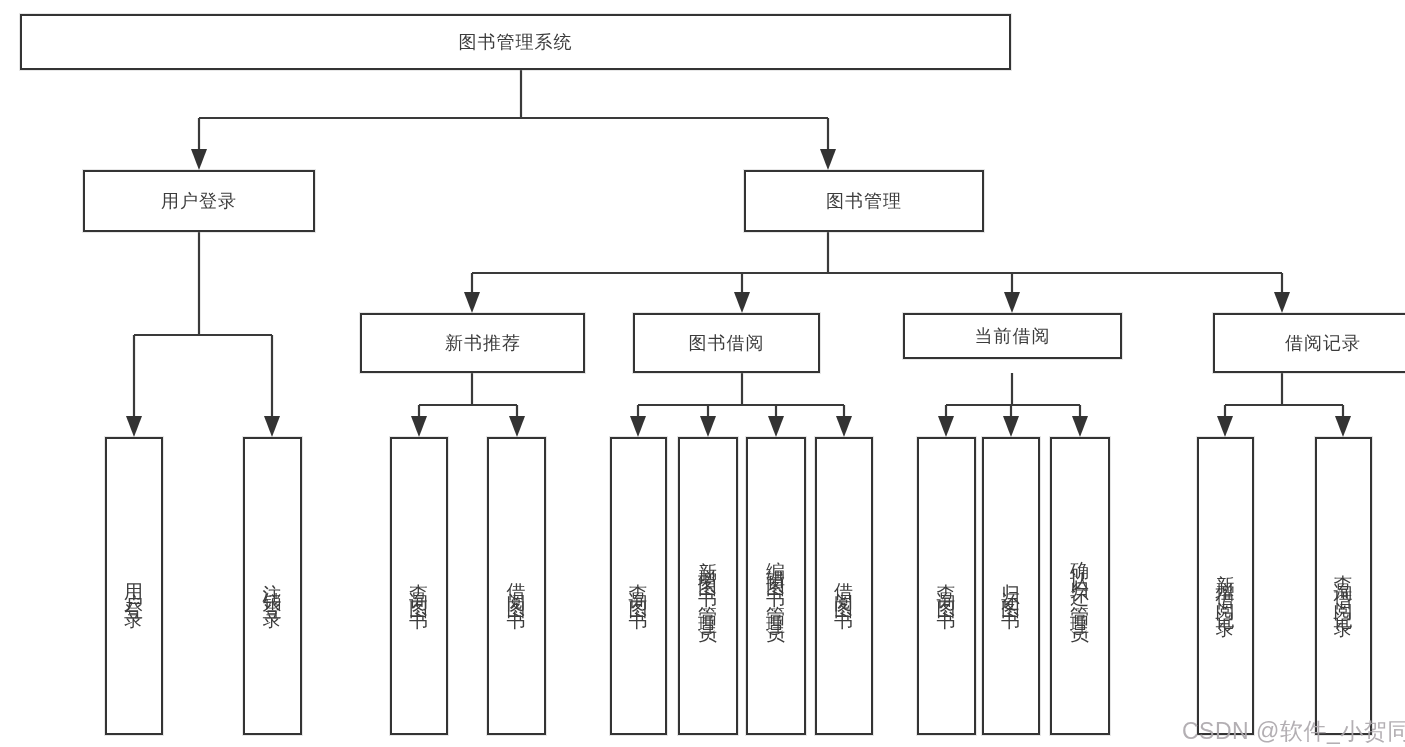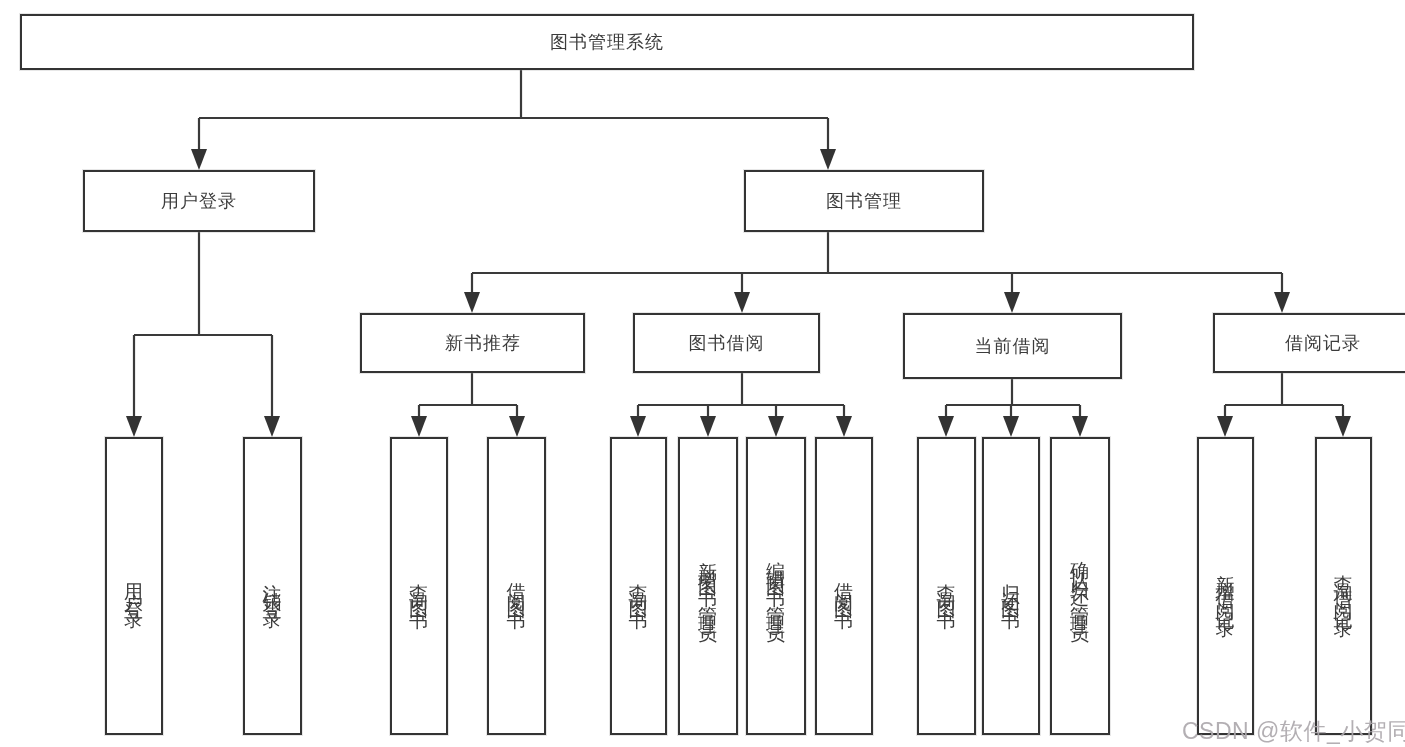--- a/index.html
+++ b/index.html
@@ -80,38 +80,38 @@
       <polygon points="768,416 784,416 776,437"></polygon>
       <polygon points="836,416 852,416 844,437"></polygon>
       <polygon points="938,416 954,416 946,437"></polygon>
       <polygon points="1003,416 1019,416 1011,437"></polygon>
       <polygon points="1072,416 1088,416 1080,437"></polygon>
       <polygon points="1217,416 1233,416 1225,437"></polygon>
       <polygon points="1335,416 1351,416 1343,437"></polygon>
     </g>
   </svg>
 
-  <div class="node h" style="left:20px; top:14px; width:1174px; height:56px;">
+  <div class="node h" style="left:20px; top:14px; width:991px; height:56px;">
     <span>图书管理系统</span>
   </div>
 
   <div class="node h" style="left:83px; top:170px; width:232px; height:62px;">
     <span>用户登录</span>
   </div>
   <div class="node h" style="left:708px; top:170px; width:240px; height:62px;margin-left:36px;">
     <span>图书管理</span>
   </div>
 
   <div class="node h" style="left:360px; top:313px; width:225px; height:60px;padding-left:21px;">
     <span>新书推荐</span>
   </div>
   <div class="node h" style="left:633px; top:313px; width:187px; height:60px;">
     <span>图书借阅</span>
   </div>
-  <div class="node h" style="left:903px; top:313px; width:219px; height:66px;">
+  <div class="node h" style="left:903px; top:313px; width:219px; height:46px;">
     <span>当前借阅</span>
   </div>
   <div class="node h" style="left:1172px; top:313px; width:220px; height:60px;margin-left:41px;">
     <span>借阅记录</span>
   </div>
 
   <div class="node v" style="left:105px; top:437px; width:58px; height:298px;">
     <span>用户登录</span>
   </div>
   <div class="node v" style="left:243px; top:437px; width:59px; height:298px;">

